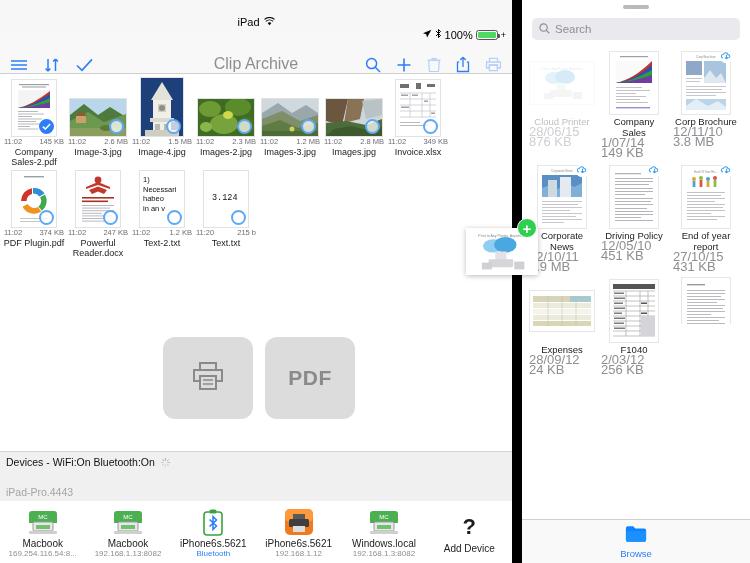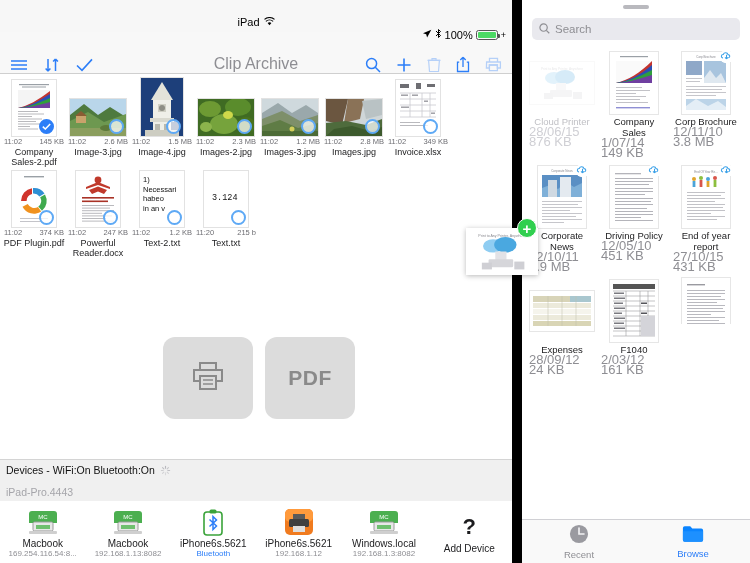--- a/index.html
+++ b/index.html
@@ -62,21 +62,21 @@
 
   
   .droprow { position: absolute; left: 163px; top: 263px; display: flex; gap: 12px; }
   .drop { width: 90px; height: 82px; background: #dcdcdc; border-radius: 12px;
           display: flex; align-items: center; justify-content: center;
           color: #8a8a8a; font-size: 21px; font-weight: bold; letter-spacing:.5px;}
 
   
   .devhdr { background: #f0f0f0; border-top: 1px solid #d4d4d4; padding: 4px 6px 3px 6px; }
   .devhdr .l1 { font-size: 10.5px; color: #111; display:flex; align-items:center; gap:5px;}
-  .devhdr .l2 { font-size: 10.5px; color: #a5a5aa; margin-top: 10px; }
+  .devhdr .l2 { font-size: 10.5px; color: #a5a5aa; margin-top: 18px; }
   .spinner { width:11px; height:11px; display:inline-block; }
   .devrow { height: 62px; background: #fff; display: flex; align-items: center;
             padding-top: 2px; }
   .dev { flex: 1; text-align: center; }
   .dev .dn { font-size: 10px; color: #1c1c1e; margin-top: 2px; }
   .dev .da { font-size: 8px; color: #8e8e93; }
   .dev .da.bt { color: #2c7ef8; }
   .devicon { height: 28px; display:flex; align-items:center; justify-content:center;}
 
   
@@ -893,21 +893,21 @@
                   <rect x="31" y="22.5" width="6" height="1.5"></rect>
                   <rect x="31" y="32.5" width="6" height="1.5"></rect>
                   <rect x="39" y="42.5" width="5" height="1.5"></rect>
                 </g>
               <rect x="31" y="36" width="14" height="20" fill="#d4d4d9"></rect>
             </svg>
           </div>
         </div>
         <div class="rname">F1040</div>
         <div class="rdate">2/03/12</div>
-        <div class="rsize">161 KB</div>
+        <div class="rsize">256 KB</div>
       </div>
 
 
       <div class="rcell" style="height:48px;overflow:hidden;">
         <div class="rthumbwrap" style="height:62px;align-items:flex-start;">
           <div class="rthumb" style="width:48px;height:62px;">
             <svg width="48" height="62" viewBox="0 0 48 62">
               <rect width="48" height="62" fill="#fff"></rect>
               <rect x="5" y="6" width="18" height="1.4" fill="#9a9aa0"></rect>
               <g fill="#b9b9bf">
@@ -924,29 +924,20 @@
                   <rect x="5" y="42" width="32" height="1"></rect>
                   <rect x="5" y="45" width="38" height="1"></rect>
                 </g>
             </svg>
           </div>
         </div>
       </div>
     </div>
 
     <div class="tabbar">
-      <div class="tab">
-        <span>
-          <svg width="20" height="20" viewBox="0 0 22 22">
-              <circle cx="11" cy="11" r="10" fill="#9a9aa0"></circle>
-              <path d="M11 4.5V11h5.5" stroke="#f2f2f4" stroke-width="1.8" fill="none" stroke-linecap="round"></path>
-            </svg>
-        </span>
-        <span class="tl">Recent</span>
-      </div>
       <div class="tab active">
         <span>
           <svg width="22" height="18" viewBox="0 0 24 19">
               <path d="M1 3a2 2 0 0 1 2-2h6l2.2 2.4H21a2 2 0 0 1 2 2V16a2 2 0 0 1-2 2H3a2 2 0 0 1-2-2z" fill="#0a84ff"></path>
               <path d="M1 6.5h22V16a2 2 0 0 1-2 2H3a2 2 0 0 1-2-2z" fill="#1d90ff"></path>
             </svg>
         </span>
         <span class="tl">Browse</span>
       </div>
     </div>

